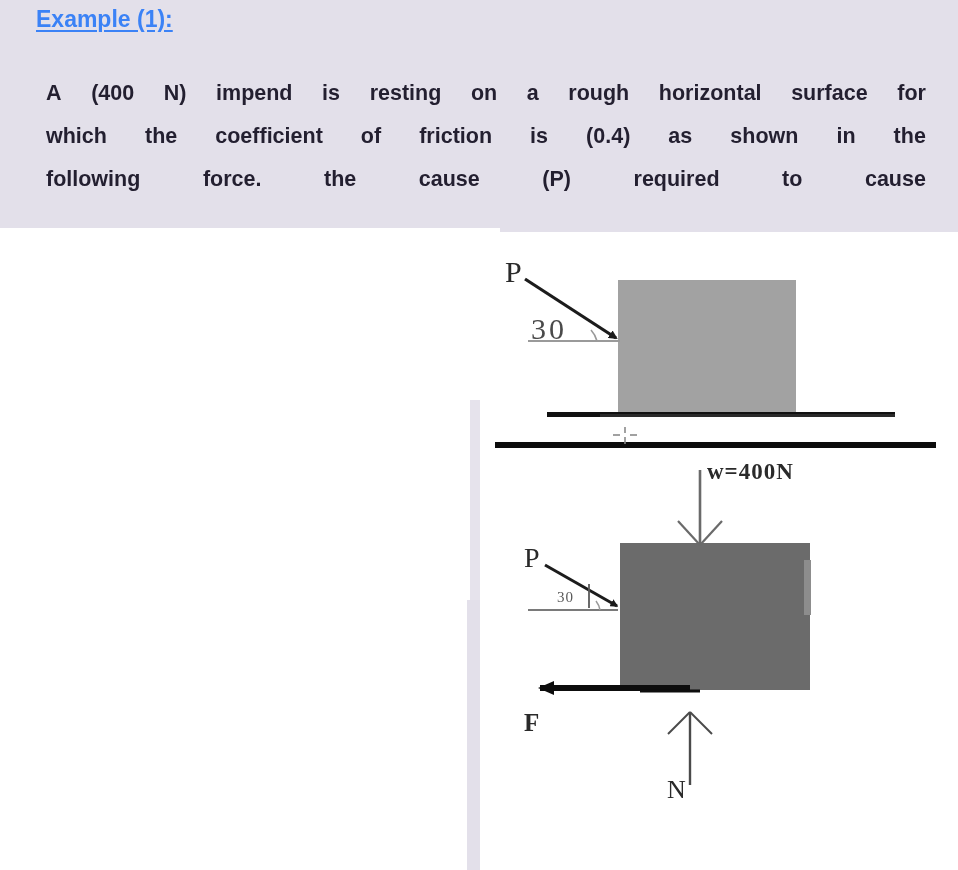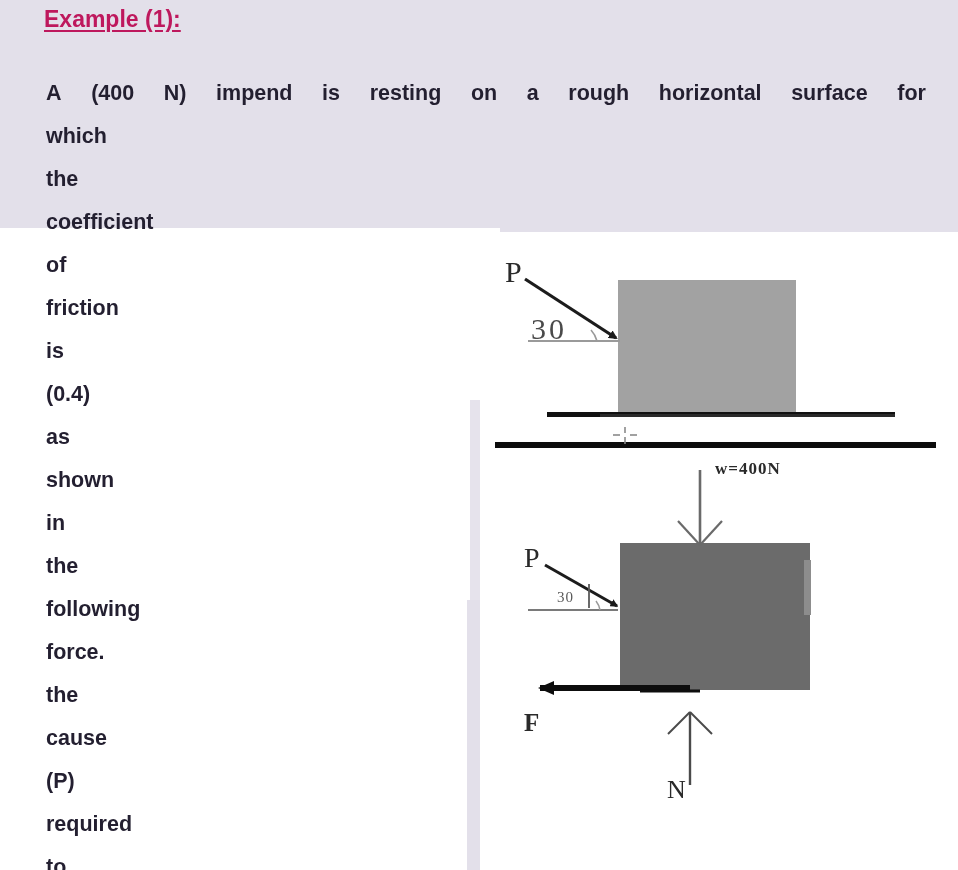--- a/index.html
+++ b/index.html
@@ -49,24 +49,24 @@
   }
 
   
   .text-area {
     position: absolute;
     left: 0; top: 0;
     width: 958px; height: 232px;
   }
   .example-title {
     position: absolute;
-    left: 44px; top: 6px;
+    left: 36px; top: 6px;
     font-size: 23px;
     font-weight: 700;
-    color: #be185d;
+    color: #3b82f6;
     text-decoration: underline;
     text-underline-offset: 3px;
     letter-spacing: 0px;
     white-space: nowrap;
   }
   .para {
     position: absolute;
     left: 46px; top: 72px;
     width: 880px;
     font-size: 21.5px;
@@ -89,21 +89,21 @@
   .lbl {
     position: absolute;
     font-family: "Liberation Serif", serif;
     color: #2a2a2a;
     white-space: nowrap;
   }
   .lbl-P1   { left: 505px; top: 255px; font-size: 30px; }
   .lbl-30a  { left: 531px; top: 312px; font-size: 30px; letter-spacing: 3px; color: #4a4a4a; }
   .lbl-P2   { left: 524px; top: 542px; font-size: 28px; }
   .lbl-30b  { left: 557px; top: 589px; font-size: 15px; letter-spacing: 1px; color: #5a5a5a; }
-  .lbl-w    { left: 707px; top: 459px; font-size: 17px; font-weight: 700; letter-spacing: 1px; color: #2a2a2a; margin-left: 8px; }
+  .lbl-w    { left: 707px; top: 459px; font-size: 23px; font-weight: 700; letter-spacing: 1px; color: #2a2a2a; }
   .lbl-F    { left: 524px; top: 709px; font-size: 25px; font-weight: 600; color: #2a2a2a; }
   .lbl-N    { left: 667px; top: 775px; font-size: 26px; color: #2a2a2a; }
 </style>
 </head>
 <body>
 
 <div id="page">
 
   <div class="bg-lavender"></div>
 
@@ -134,34 +134,34 @@
         <span>impend</span>
         <span>is</span>
         <span>resting</span>
         <span>on</span>
         <span>a</span>
         <span>rough</span>
         <span>horizontal</span>
         <span>surface</span>
         <span>for</span>
       </span>
-      <span class="line justify" style="width:880px;flex-direction:column;">
+      <span class="line justify" style="width:880px;">
         <span>which</span>
         <span>the</span>
         <span>coefficient</span>
         <span>of</span>
         <span>friction</span>
         <span>is</span>
         <span>(0.4)</span>
         <span>as</span>
         <span>shown</span>
         <span>in</span>
         <span>the</span>
       </span>
-      <span class="line justify" style="width:880px;flex-direction:column;">
+      <span class="line justify" style="width:880px;">
         <span>following</span>
         <span>force.</span>
         <span>the</span>
         <span>cause</span>
         <span>(P)</span>
         <span>required</span>
         <span>to</span>
         <span>cause</span>
       </span>
     </div>

